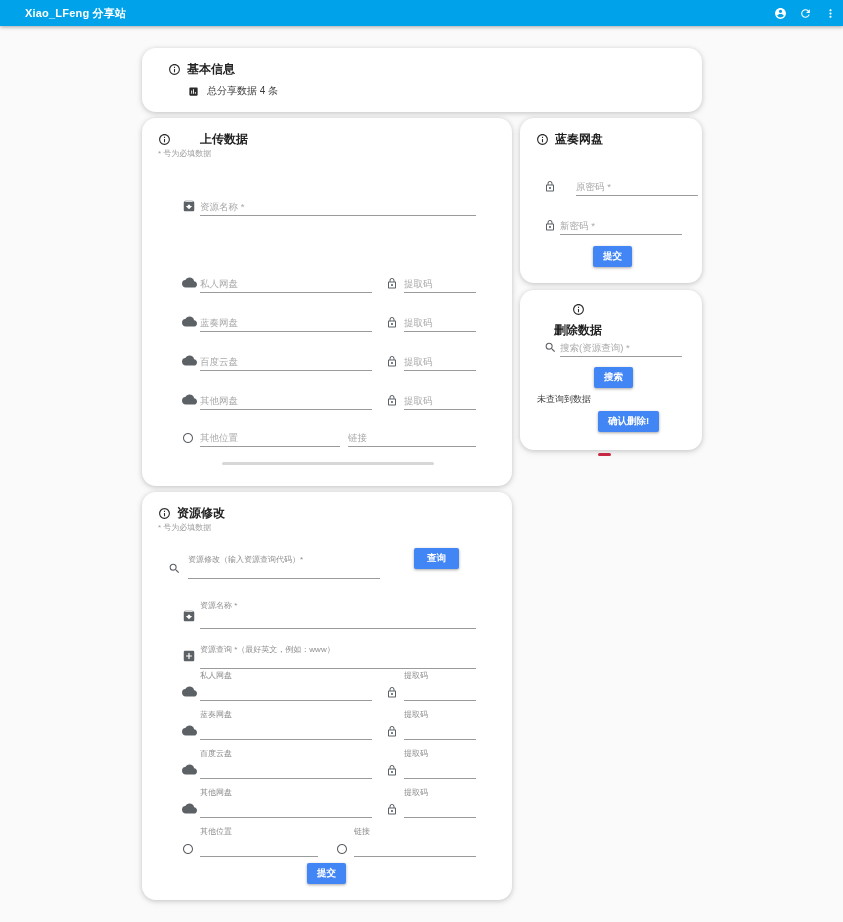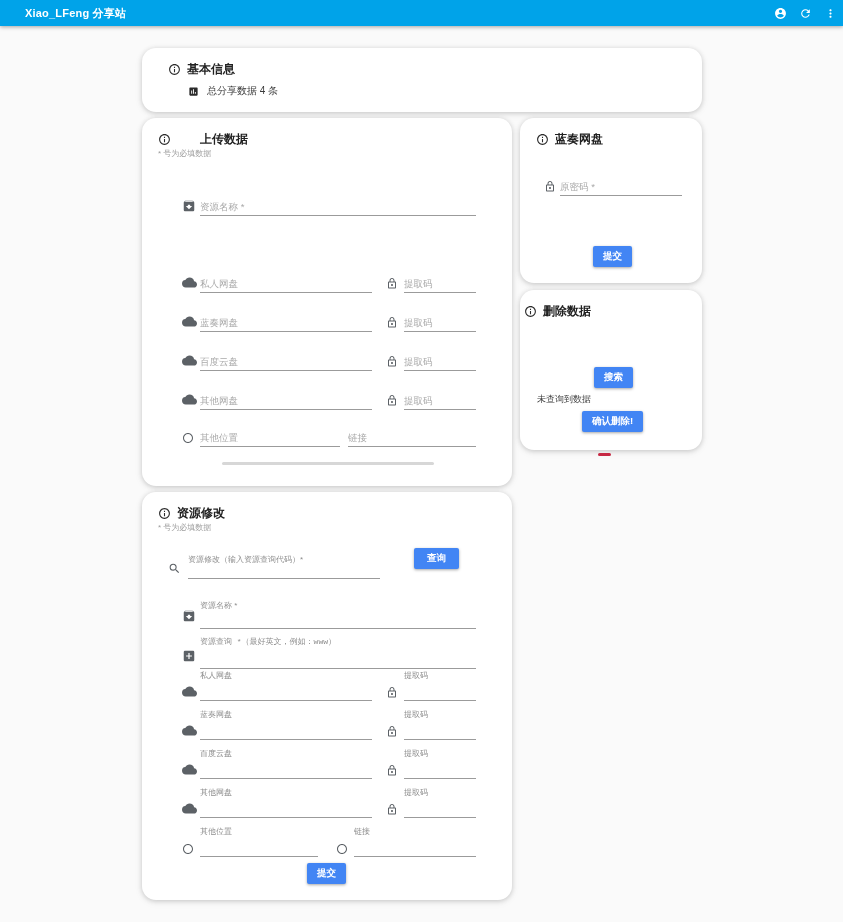--- a/index.html
+++ b/index.html
@@ -190,43 +190,59 @@
       </span>
       <span>蓝奏网盘</span>
     </div>
 
     <div class="row" style="top:57px;height:21px;">
       <span class="icon" style="position:absolute;left:24px;bottom:3px;width:12px;height:13px;">
         <svg viewBox="0 0 24 24">
             <path d="M18 8h-1V6c0-2.76-2.24-5-5-5S7 3.24 7 6v2H6c-1.1 0-2 .9-2 2v10c0 1.1.9 2 2 2h12c1.1 0 2-.9 2-2V10c0-1.1-.9-2-2-2zM9 6c0-1.66 1.34-3 3-3s3 1.34 3 3v2H9V6zm9 14H6V10h12v10zm-6-3c1.1 0 2-.9 2-2s-.9-2-2-2-2 .9-2 2 .9 2 2 2z"></path>
           </svg>
       </span>
-      <input class="u-input" style="left: 40px; bottom: 0px; width: 122px; margin-top: 20px;" placeholder="原密码 *">
-    </div>
-
+      <input class="u-input" style="left: 56px; bottom: 0px; width: 122px; margin-top: 20px;" placeholder="原密码 *">
+    </div>
+
+    <div class="row" style="top:96px;height:21px;">
+      <span class="icon" style="position:absolute;left:24px;bottom:3px;width:12px;height:13px;">
+        <svg viewBox="0 0 24 24">
+            <path d="M18 8h-1V6c0-2.76-2.24-5-5-5S7 3.24 7 6v2H6c-1.1 0-2 .9-2 2v10c0 1.1.9 2 2 2h12c1.1 0 2-.9 2-2V10c0-1.1-.9-2-2-2zM9 6c0-1.66 1.34-3 3-3s3 1.34 3 3v2H9V6zm9 14H6V10h12v10zm-6-3c1.1 0 2-.9 2-2s-.9-2-2-2-2 .9-2 2 .9 2 2 2z"></path>
+          </svg>
+      </span>
+      <input class="u-input" style="left: 40px; bottom: 0px; width: 122px;" placeholder="新密码 *">
+    </div>
 
     <button class="btn" style="left:73px;top:128px;">提交</button>
   </section>
 
   <section class="card" style="left:520px;top:290px;width:182px;height:160px;">
-    <div class="card-header" style="left:4px;top:13px;">
+    <div class="card-header" style="left:34px;top:13px;flex-direction:column;">
       <span class="icon">
         <svg viewBox="0 0 24 24">
             <path fill="#2b2b2b" d="M11 7h2v2h-2zm0 4h2v6h-2zm1-9C6.48 2 2 6.48 2 12s4.48 10 10 10 10-4.48 10-10S17.52 2 12 2zm0 18c-4.41 0-8-3.59-8-8s3.59-8 8-8 8 3.59 8 8-3.59 8-8 8z"></path>
           </svg>
       </span>
       <span>删除数据</span>
     </div>
 
+    <div class="row" style="top:46px;height:21px;">
+      <span class="icon" style="position:absolute;left:24px;bottom:3px;width:13px;height:13px;">
+        <svg viewBox="0 0 24 24">
+            <path d="M15.5 14h-.79l-.28-.27A6.47 6.47 0 0 0 16 9.5 6.5 6.5 0 1 0 9.5 16c1.61 0 3.09-.59 4.23-1.57l.27.28v.79l5 4.99L20.49 19l-4.99-5zm-6 0C7.01 14 5 11.99 5 9.5S7.01 5 9.5 5 14 7.01 14 9.5 11.99 14 9.5 14z"></path>
+          </svg>
+      </span>
+      <input class="u-input" style="left: 40px; bottom: 0px; width: 122px;" placeholder="搜索(资源查询) *">
+    </div>
 
     <button class="btn" style="left:74px;top:77px;">搜索</button>
 
     <div class="status-text" style="left:17px;top:103px;font-family:Liberation Serif, serif;">未查询到数据</div>
 
-    <button class="btn" style="left:62px;top:121px;text-align:center;">确认删除!</button>
+    <button class="btn" style="left:78px;top:121px;text-align:center;">确认删除!</button>
   </section>
 
   <div class="red-dash" style="left:598px;top:453px;width:13px;height:3px;"></div>
 
   <section class="card" style="left:142px;top:492px;width:370px;height:408px;">
     <div class="card-header" style="left:16px;top:13px;">
       <span class="icon">
         <svg viewBox="0 0 24 24">
             <path fill="#2b2b2b" d="M11 7h2v2h-2zm0 4h2v6h-2zm1-9C6.48 2 2 6.48 2 12s4.48 10 10 10 10-4.48 10-10S17.52 2 12 2zm0 18c-4.41 0-8-3.59-8-8s3.59-8 8-8 8 3.59 8 8-3.59 8-8 8z"></path>
           </svg>
@@ -245,21 +261,21 @@
     <button class="btn" style="left:272px;top:56px;padding:4px 13px;">查询</button>
 
     <span class="float-label" style="left:58px;top:108px;">资源名称 *</span>
     <span class="icon" style="position:absolute;left:40px;top:117px;width:14px;height:14px;">
       <svg viewBox="0 0 24 24">
           <path d="M20.54 5.23L19.15 3.55A1.9 1.9 0 0 0 17.7 3H6.3c-.58 0-1.1.2-1.45.55L3.46 5.23C3.17 5.57 3 6.02 3 6.5V19a2 2 0 0 0 2 2h14a2 2 0 0 0 2-2V6.5c0-.48-.17-.93-.46-1.27zM12 17.5L6.5 12H10v-2h4v2h3.5L12 17.5zM5.12 5l.81-1h12l.94 1H5.12z"></path>
         </svg>
     </span>
     <input class="u-input" style="left: 58px; top: 120px; width: 276px;">
 
-    <span class="float-label" style="left:58px;top:144px;font-family:Liberation Mono, monospace;">资源查询 *（最好英文，例如：www）</span>
+    <span class="float-label" style="left:58px;top:152px;">资源查询 *（最好英文，例如：www）</span>
     <span class="icon" style="position:absolute;left:40px;top:157px;width:14px;height:14px;">
       <svg viewBox="0 0 24 24">
           <path d="M19 3H5a2 2 0 0 0-2 2v14a2 2 0 0 0 2 2h14a2 2 0 0 0 2-2V5a2 2 0 0 0-2-2zm-2 10h-4v4h-2v-4H7v-2h4V7h2v4h4v2z"></path>
         </svg>
     </span>
     <input class="u-input" style="left: 58px; top: 160px; width: 276px;">
 
     <div class="row" style="top:178px;height:31px;">
       <span class="icon" style="position:absolute;left:40px;bottom:2px;width:15px;height:15px;">
         <svg viewBox="0 0 24 24">

